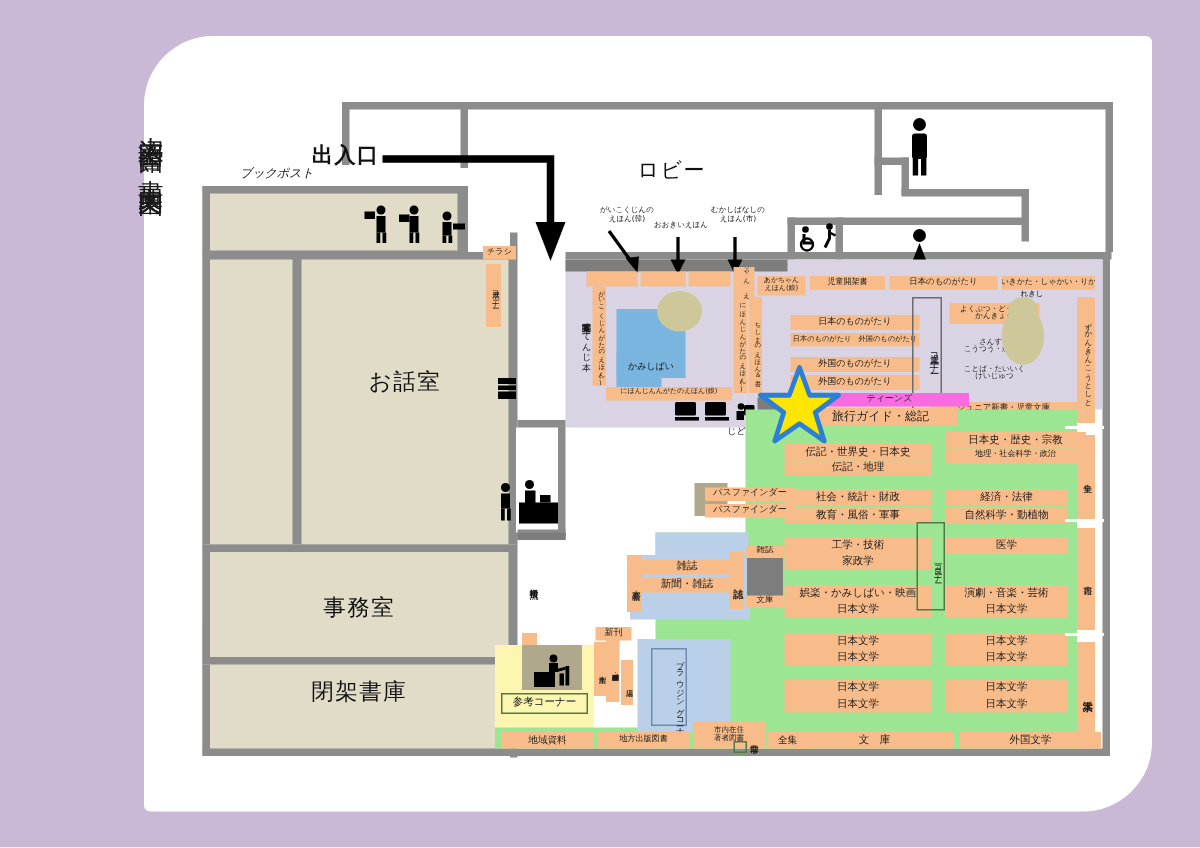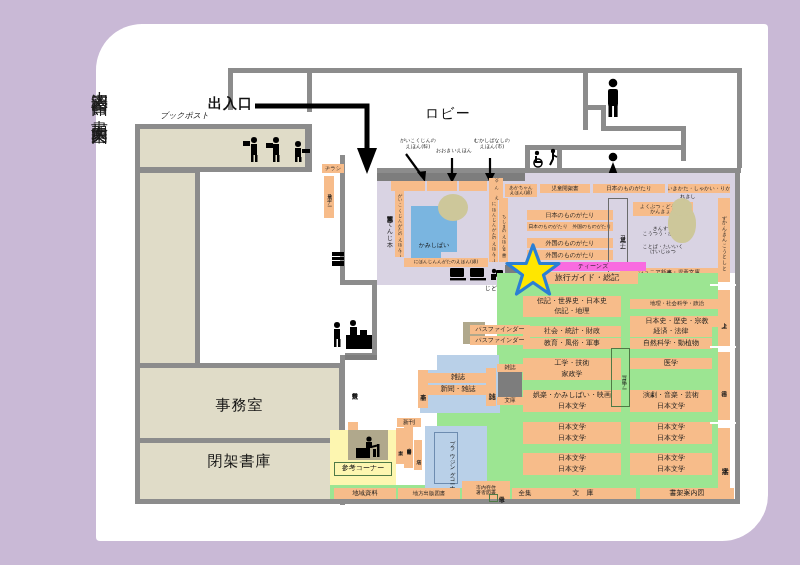--- a/index.html
+++ b/index.html
@@ -173,20 +173,23 @@
   <div class="wall" style="left:340px;top:355px;width:5px;height:150px;"></div>
   <div class="wall" style="left:345px;top:280px;width:32px;height:5px;"></div>
   <div class="wall" style="left:372px;top:280px;width:5px;height:78px;"></div>
   <div class="wall" style="left:345px;top:353px;width:32px;height:5px;"></div>
   <div class="wall" style="left:377px;top:168px;width:150px;height:5px;"></div>
 
   <div class="room" style="left:135px;top:124px;width:175px;height:48px;"></div>
 
   <div class="room" style="left:135px;top:168px;width:65px;height:200px;"></div>
 
+  <div class="room" style="left:196px;top:168px;width:148px;height:200px;">
+    <div class="room-label" style="top:72px;">お話室</div>
+  </div>
 
 
   <div class="room" style="left:135px;top:415px;width:209px;height:89px;">
     <div class="room-label" style="top:32px;">閉架書庫</div>
   </div>
 
   <div class="room" style="left:135px;top:363px;width:209px;height:80px;">
     <div class="room-label" style="top:28px;">事務室</div>
   </div>
 
@@ -355,38 +358,38 @@
   <div class="shelf mid" style="left:523px;top:338px;width:98px;height:11px;">教育・風俗・軍事</div>
   <div class="shelf mid" style="left:523px;top:358px;width:98px;height:11px;">工学・技術</div>
   <div class="shelf mid" style="left:523px;top:369px;width:98px;height:11px;">家政学</div>
   <div class="shelf mid" style="left:523px;top:390px;width:98px;height:11px;">娯楽・かみしばい・映画</div>
   <div class="shelf mid" style="left:523px;top:401px;width:98px;height:11px;">日本文学</div>
   <div class="shelf mid" style="left:523px;top:422px;width:98px;height:11px;">日本文学</div>
   <div class="shelf mid" style="left:523px;top:433px;width:98px;height:11px;">日本文学</div>
   <div class="shelf mid" style="left:523px;top:453px;width:98px;height:11px;">日本文学</div>
   <div class="shelf mid" style="left:523px;top:464px;width:98px;height:11px;">日本文学</div>
 
-  <div class="shelf mid" style="left:630px;top:288px;width:94px;height:11px;margin-top:28px;">日本史・歴史・宗教</div>
+  <div class="shelf mid" style="left:630px;top:288px;width:94px;height:11px;">日本史・歴史・宗教</div>
   <div class="shelf mid" style="left:630px;top:299px;width:94px;height:10px;font-size:5.4px;">地理・社会科学・政治</div>
   <div class="shelf mid" style="left:630px;top:326px;width:82px;height:11px;">経済・法律</div>
   <div class="shelf mid" style="left:630px;top:338px;width:82px;height:11px;">自然科学・動植物</div>
   <div class="shelf mid" style="left:630px;top:358px;width:82px;height:11px;">医学</div>
   <div class="shelf mid" style="left:630px;top:377px;width:82px;height:11px;margin-top:24px;">家政学・芸術</div>
   <div class="shelf mid" style="left:630px;top:390px;width:82px;height:11px;">演劇・音楽・芸術</div>
   <div class="shelf mid" style="left:630px;top:401px;width:82px;height:11px;">日本文学</div>
   <div class="shelf mid" style="left:630px;top:422px;width:82px;height:11px;">日本文学</div>
   <div class="shelf mid" style="left:630px;top:433px;width:82px;height:11px;">日本文学</div>
   <div class="shelf mid" style="left:630px;top:453px;width:82px;height:11px;">日本文学</div>
   <div class="shelf mid" style="left:630px;top:464px;width:82px;height:11px;">日本文学</div>
 
   <div class="outline-box green" style="left:611px;top:348px;width:19px;height:59px;"></div>
   <div class="labelbox v" style="left:615px;top:354px;width:13px;height:50px;font-size:5.4px;">一良コーナー</div>
 
   <div class="shelf mid" style="left:530px;top:488px;width:106px;height:11px;">文　庫</div>
-  <div class="shelf mid" style="left:640px;top:488px;width:94px;height:11px;">書架案内図</div>
+  <div class="shelf mid" style="left:640px;top:488px;width:94px;height:11px;">外国文学</div>
 
   <div class="zone zone-blue" style="left:437px;top:355px;width:62px;height:58px;"></div>
   <div class="zone zone-blue" style="left:420px;top:370px;width:80px;height:43px;"></div>
   <div class="zone zone-khaki" style="left:463px;top:322px;width:22px;height:22px;"></div>
 
   <div class="shelf" style="left:470px;top:325px;width:60px;height:9px;font-size:6px;">パスファインダー</div>
   <div class="shelf" style="left:470px;top:336px;width:60px;height:9px;font-size:6px;">パスファインダー</div>
 
   <div class="shelf" style="left:425px;top:373px;width:66px;height:10px;font-size:7px;">雑誌</div>
   <div class="shelf" style="left:425px;top:385px;width:66px;height:10px;font-size:7px;">新聞・雑誌</div>

